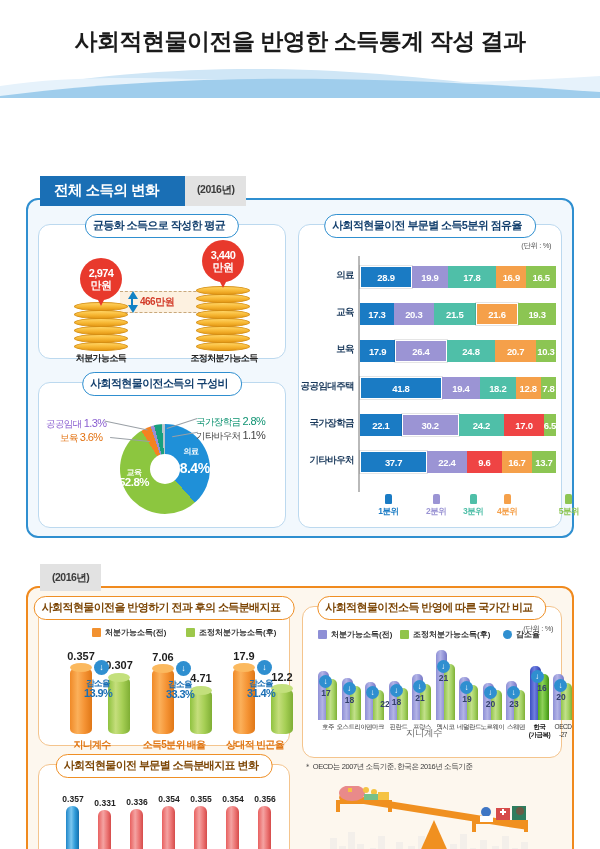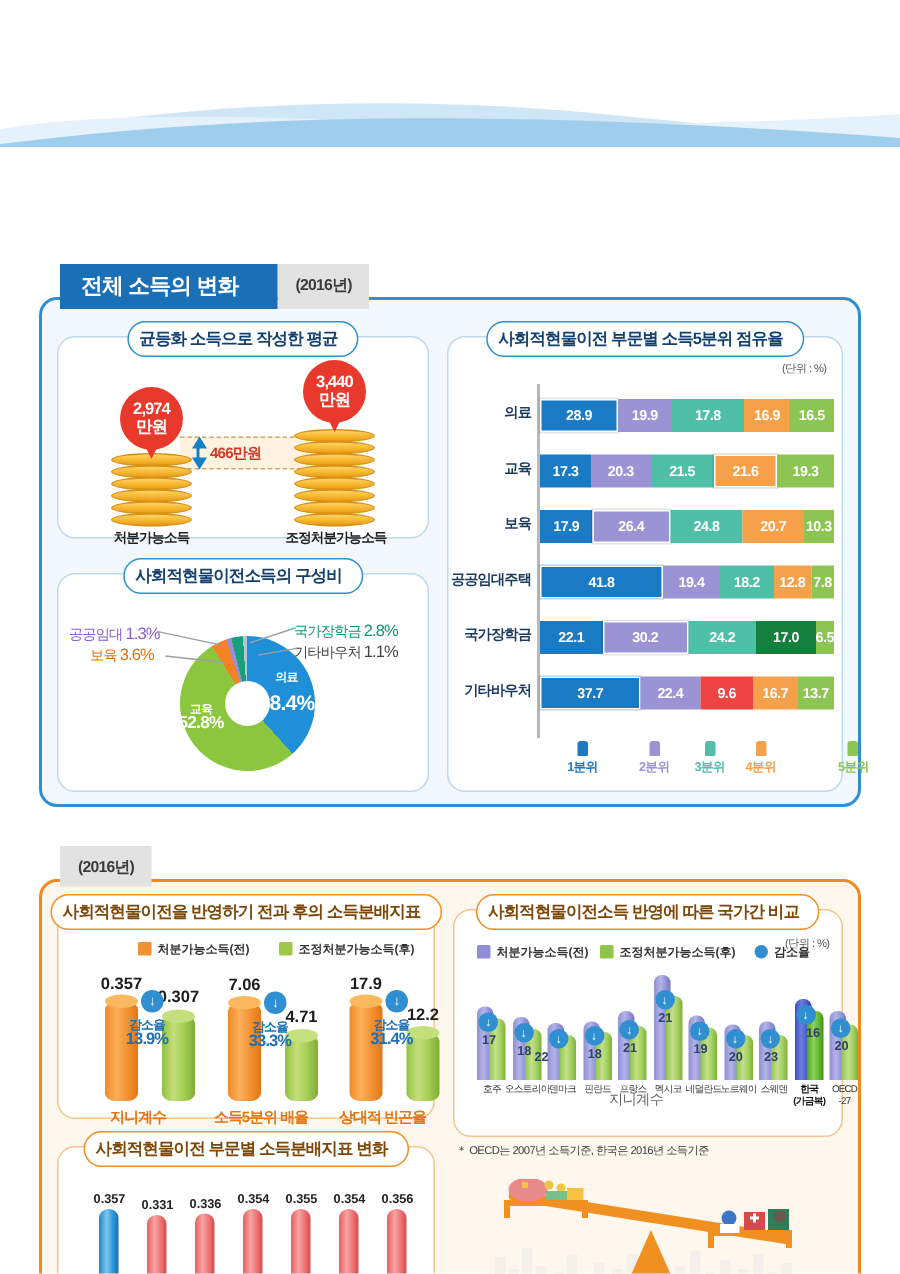--- a/index.html
+++ b/index.html
@@ -158,20 +158,21 @@
   .mb { position:absolute; border-radius:6px 6px 0 0; }
   .mb-val { position:absolute; font-size:8.5px; font-weight:bold; color:#222; text-align:center; width:34px;}
 
   
   .foot { position:absolute; font-size:7.5px; color:#3b3b3b; letter-spacing:-0.4px;}
 </style>
 </head>
 <body>
 
 <div class="title-band">
+  <div class="main-title">사회적현물이전을 반영한 소득통계 작성 결과</div>
   <div class="wave">
     <svg width="600" height="36" viewBox="0 0 600 36">
       <path d="M0,30 C120,6 260,2 380,12 C470,20 540,30 600,26 L600,36 L0,36 Z" fill="#cfe6f6"></path>
       <path d="M0,24 C140,2 300,34 600,14 L600,36 L0,36 Z" fill="#e6f2fb"></path>
       <path d="M0,34 C160,14 330,10 600,30 L600,36 L0,36 Z" fill="#9fcdec"></path>
     </svg>
   </div>
 </div>
 
 <div class="section">
@@ -302,21 +303,21 @@
         <div class="hb-seg" style="width: 38.024px; background: rgb(155, 148, 212);">19.4</div>
         <div class="hb-seg" style="width: 35.672px; background: rgb(79, 191, 168);">18.2</div>
         <div class="hb-seg" style="width: 25.088px; background: rgb(245, 160, 74);">12.8</div>
         <div class="hb-seg" style="width: 15.288px; background: rgb(140, 197, 83);">7.8</div>
       </div>
       <div class="hb-row" style="left: 360px; top: 328px; width: 196px;">
         <div class="hb-name">국가장학금</div>
         <div class="hb-seg" style="width: 43.316px; background: rgb(26, 123, 196);">22.1</div>
         <div class="hb-seg hl" style="width: 59.192px; background: rgb(155, 148, 212);">30.2</div>
         <div class="hb-seg" style="width: 47.432px; background: rgb(79, 191, 168);">24.2</div>
-        <div class="hb-seg" style="width: 41px; background: #15803d;">17.0</div>
+        <div class="hb-seg" style="width: 41px; background: #ef4444;">17.0</div>
         <div class="hb-seg" style="width: 12.74px; background: rgb(140, 197, 83);">6.5</div>
       </div>
       <div class="hb-row" style="left: 360px; top: 365px; width: 196px;">
         <div class="hb-name">기타바우처</div>
         <div class="hb-seg hl" style="width: 73.892px; background: rgb(26, 123, 196);">37.7</div>
         <div class="hb-seg" style="width: 43.904px; background: rgb(155, 148, 212);">22.4</div>
         <div class="hb-seg" style="width: 39px; background: #ef4444;">9.6</div>
         <div class="hb-seg" style="width: 32.732px; background: rgb(245, 160, 74);">16.7</div>
         <div class="hb-seg" style="width: 26.852px; background: rgb(140, 197, 83);">13.7</div>
       </div>
@@ -406,21 +407,21 @@
       <div class="cc-bar cc-p" style="left: 341.5px; width: 11px; height: 42px; top: 592px;"></div>
       <div class="cc-bar cc-g" style="left: 349.5px; width: 11px; height: 34.5px; top: 599.5px;"></div>
       <div class="cc-badge" style="left: 342.5px; top: 595.5px;">↓</div>
       <div class="cc-num" style="left: 340.5px; top: 608.5px;">18</div>
       <div class="cc-name" style="left: 334.5px; top: 637px;">
         <div>오스트리아</div>
       </div>
       <div class="cc-bar cc-p" style="left: 365px; width: 11px; height: 37.8px; top: 596.2px;"></div>
       <div class="cc-bar cc-g" style="left: 373px; width: 11px; height: 29.55px; top: 604.45px;"></div>
       <div class="cc-badge" style="left: 366px; top: 600.45px;">↓</div>
-      <div class="cc-num" style="left: 352px; top: 613.45px;">22</div>
+      <div class="cc-num" style="left: 376px; top: 613.45px;">22</div>
       <div class="cc-name" style="left: 358px; top: 637px;">
         <div>덴마크</div>
       </div>
       <div class="cc-bar cc-p" style="left: 388.5px; width: 11px; height: 39px; top: 595px;"></div>
       <div class="cc-bar cc-g" style="left: 396.5px; width: 11px; height: 31.95px; top: 602.05px;"></div>
       <div class="cc-badge" style="left: 389.5px; top: 598.05px;">↓</div>
       <div class="cc-num" style="left: 387.5px; top: 611.05px;">18</div>
       <div class="cc-name" style="left: 381.5px; top: 637px;">
         <div>핀란드</div>
       </div>

